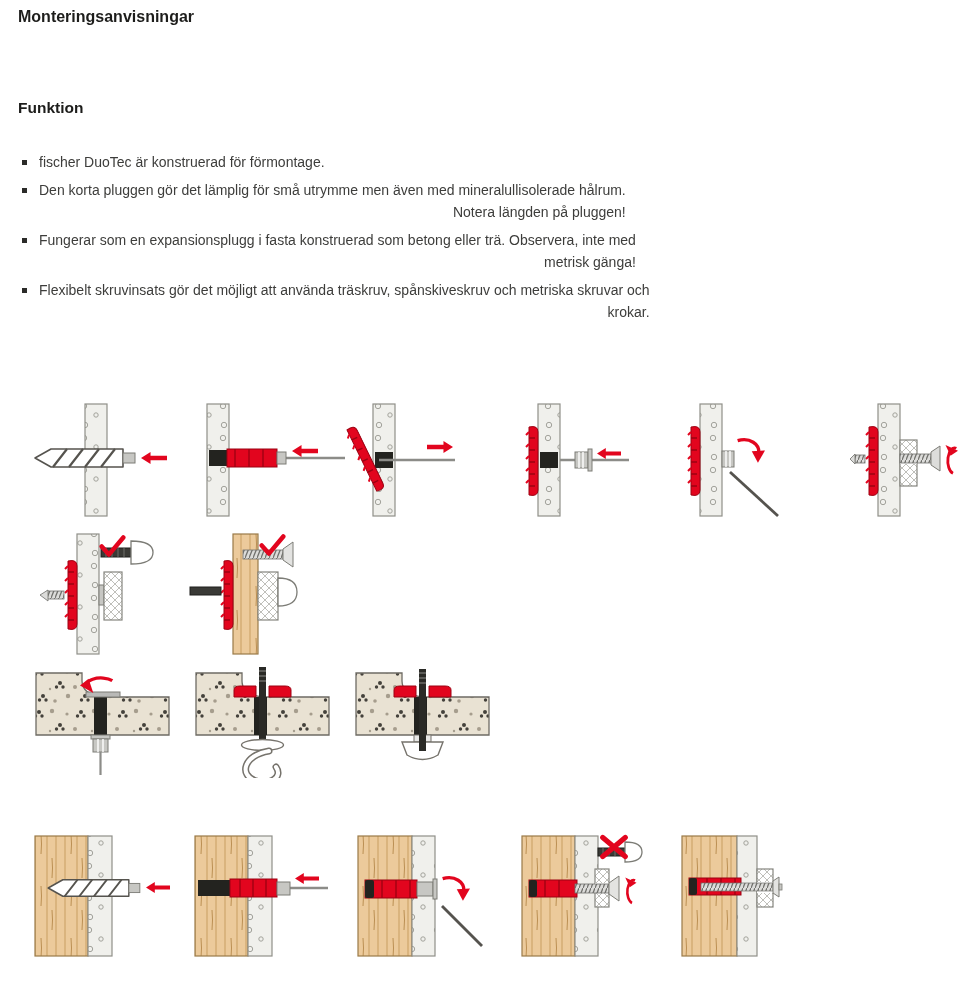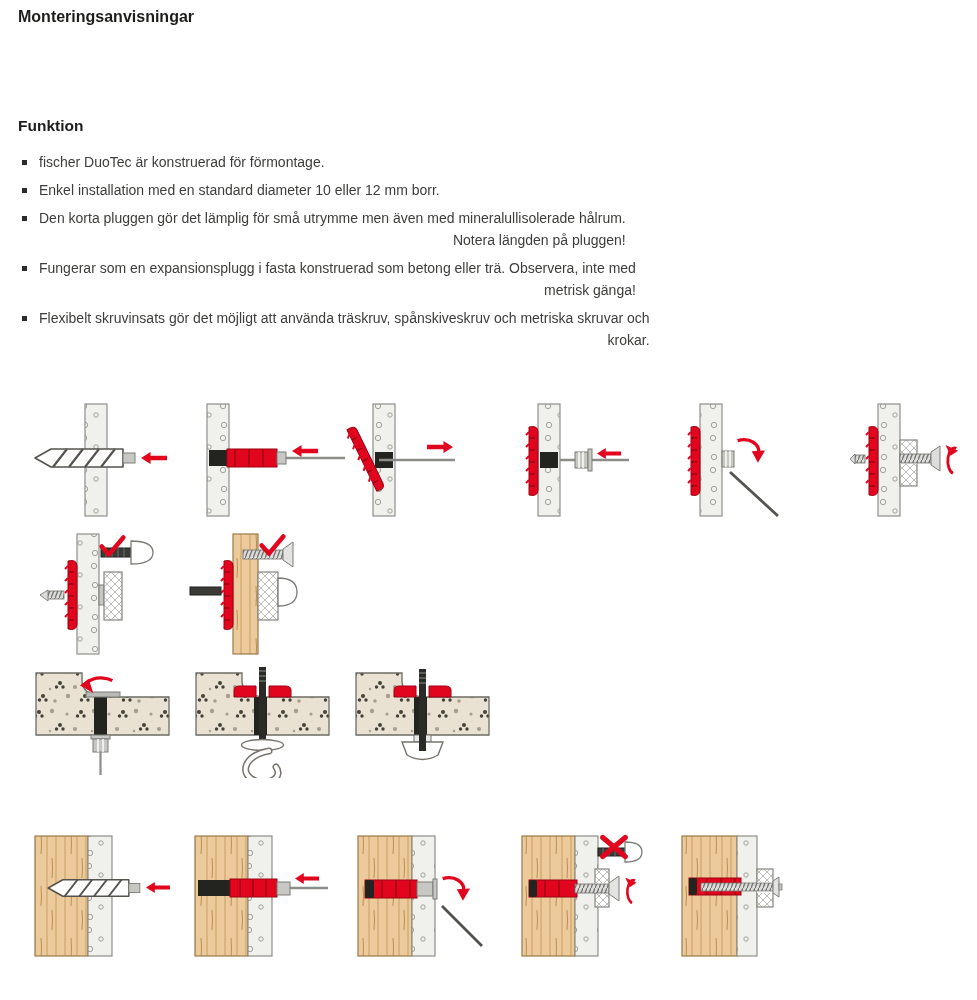--- a/index.html
+++ b/index.html
@@ -1,19 +1,19 @@
 <!DOCTYPE html>
 <html><head>
 <meta charset="utf-8">
 <style>
   html,body{margin:0;padding:0;background:#fff;}
   .page{position:relative;width:977px;height:1000px;background:#fff;overflow:hidden;
         font-family:"Liberation Sans", sans-serif;color:#3d3d3b;}
   .page-title{position:absolute;left:18px;top:8px;font-size:16px;font-weight:700;color:#1d1d1b;}
-  .section-heading{position:absolute;left:18px;top:117px;font-size:15.5px;font-weight:700;color:#1d1d1b;}
+  .section-heading{position:absolute;left:18px;top:99px;font-size:15.5px;font-weight:700;color:#1d1d1b;}
   .bullets{position:absolute;left:18px;top:151px;width:660px;}
   .bullet{display:flex;margin-bottom:6px;text-align:right;}
   .sq{flex:0 0 auto;width:5px;height:5px;background:#2b2b29;margin:9px 12px 0 4px;}
   .bt{font-size:14px;line-height:22px;color:#3d3d3b;white-space:pre-line;}
   .fig{position:absolute;}
   .fig svg{display:block;}
 </style>
 </head>
 <body>
 
@@ -102,24 +102,20 @@
   <div class="page-title">Monteringsanvisningar</div>
   <div class="section-heading">Funktion</div>
 
   <div class="bullets">
     <div class="bullet">
         <span class="sq"></span>
         <span class="bt">fischer DuoTec är konstruerad för förmontage.</span>
       </div>
     <div class="bullet">
         <span class="sq"></span>
-        <span class="bt">Enkel installation med en standard diameter 10 eller 12 mm borr.</span>
-      </div>
-    <div class="bullet">
-        <span class="sq"></span>
         <span class="bt">Den korta pluggen gör det lämplig för små utrymme men även med mineralullisolerade hålrum.
 Notera längden på pluggen!</span>
       </div>
     <div class="bullet">
         <span class="sq"></span>
         <span class="bt">Fungerar som en expansionsplugg i fasta konstruerad som betong eller trä. Observera, inte med
 metrisk gänga!</span>
       </div>
     <div class="bullet">
         <span class="sq"></span>

